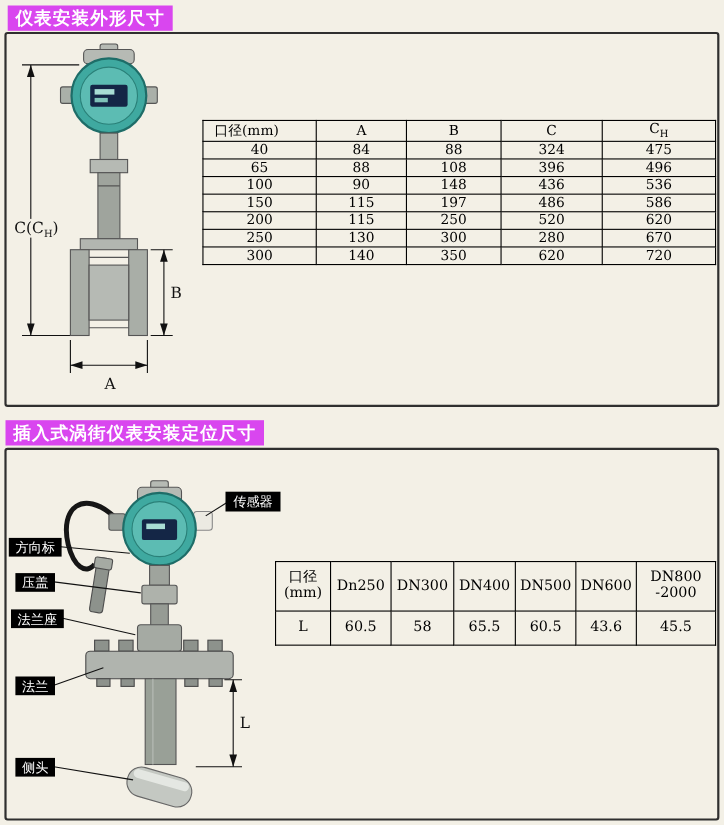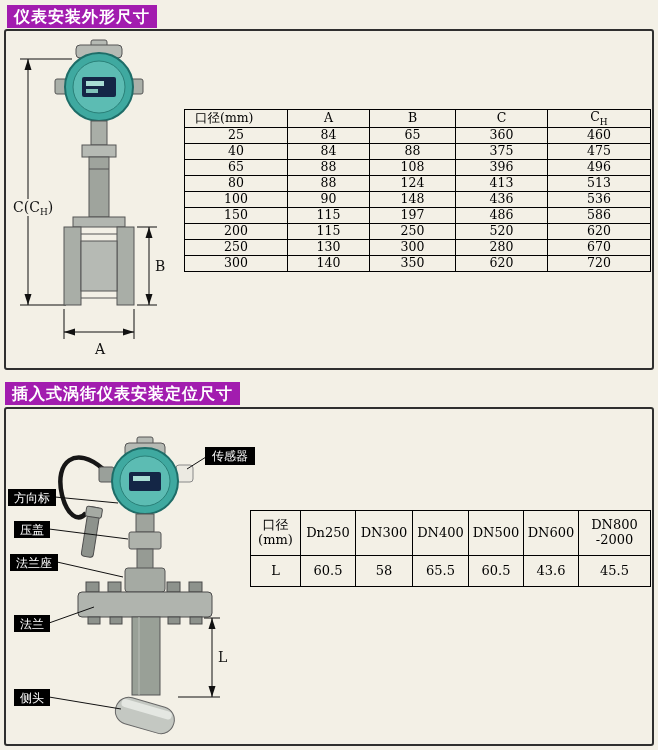--- a/index.html
+++ b/index.html
@@ -7,21 +7,21 @@
   body {
     background:#f3f0e6;
     font-family:"DejaVu Sans","Liberation Sans",sans-serif;
     color:#000;
     overflow:hidden;
   }
   .page { position:relative; width:658px; height:750px; }
 
   .title-bar {
     position:absolute;
-    background:#a21caf;
+    background:#d946ef;
     color:#fff;
     font-size:16px;
     font-weight:bold;
     letter-spacing:1px;
     padding:2px 7px;
     line-height:1.2;
     white-space:nowrap;
   }
   .t1 { left:7px; top:5px; }
   .t2 { left:5px; top:382px; }
@@ -142,46 +142,32 @@
         <tr>
           <th class="col-dia">口径(mm)</th>
           <th>A</th>
           <th>B</th>
           <th>C</th>
           <th><span>C</span><sub>H</sub></th>
         </tr>
       </thead>
       <tbody>
           <tr>
-            <td>25</td>
-            <td>84</td>
-            <td>65</td>
-            <td>360</td>
-            <td>460</td>
-          </tr>
-          <tr>
             <td>40</td>
             <td>84</td>
             <td>88</td>
-            <td>375</td>
+            <td>324</td>
             <td>475</td>
           </tr>
           <tr>
             <td>65</td>
             <td>88</td>
             <td>108</td>
             <td>396</td>
             <td>496</td>
-          </tr>
-          <tr>
-            <td>80</td>
-            <td>88</td>
-            <td>124</td>
-            <td>413</td>
-            <td>513</td>
           </tr>
           <tr>
             <td>100</td>
             <td>90</td>
             <td>148</td>
             <td>436</td>
             <td>536</td>
           </tr>
           <tr>
             <td>150</td>

